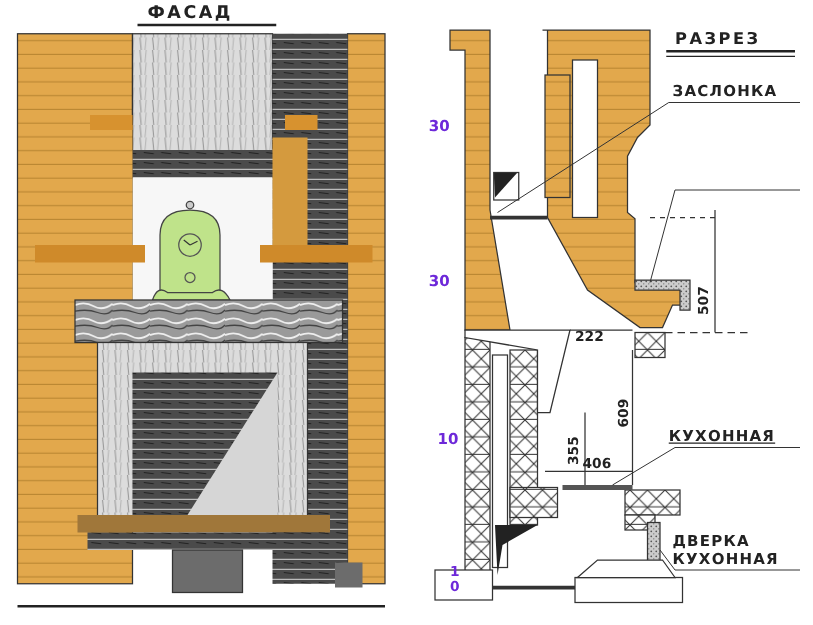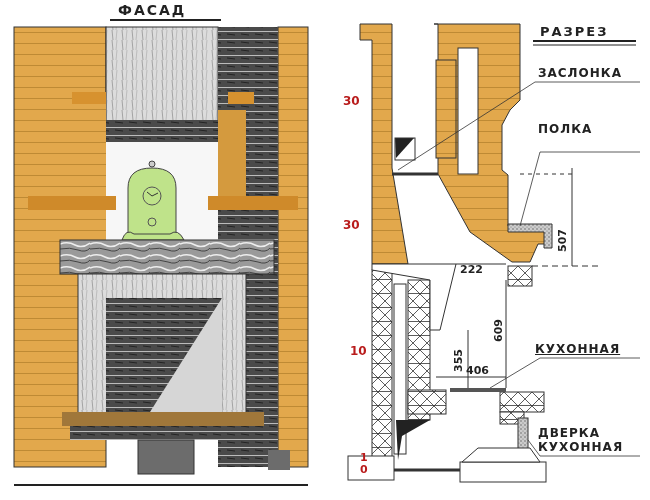--- a/index.html
+++ b/index.html
@@ -1,20 +1,20 @@
 <!DOCTYPE html>
 <html><head>
 <meta charset="utf-8">
 <style>
   html,body{margin:0;padding:0;background:#fff;}
   body{width:650px;height:500px;overflow:hidden;position:relative;font-family:"DejaVu Sans",sans-serif;}
   #stage{position:absolute;left:0;top:0;width:650px;height:500px;}
   .title{position:absolute;font-weight:bold;letter-spacing:2px;color:#222;font-size:14px;}
   .label{position:absolute;font-weight:bold;color:#222;font-size:12px;letter-spacing:1px;line-height:14px;}
-  .scale{position:absolute;font-weight:bold;color:#b91c1c;font-size:12px;}
+  .scale{position:absolute;font-weight:bold;color:#6d28d9;font-size:12px;}
   .dim{position:absolute;font-weight:bold;color:#222;font-size:11px;}
   .dimv{transform:rotate(-90deg);transform-origin:left top;}
   svg{position:absolute;left:0;top:0;}
 </style>
 </head>
 <body>
 
 <div id="stage">
 
   <svg width="650" height="500" viewBox="0 0 650 500">
@@ -161,21 +161,20 @@
       <line x1="533" y1="41" x2="636" y2="41" stroke="#222" stroke-width="2"></line>
       <line x1="533" y1="45" x2="636" y2="45" stroke="#222" stroke-width="1"></line>
     </g>
   </svg>
 
   <div class="title" style="left:118px;top:2px;">ФАСАД</div>
 
   <div class="title" style="left:540px;top:24px;font-size:13px;">РАЗРЕЗ</div>
 
   <div class="label" style="left:538px;top:66px;width:100px;">ЗАСЛОНКА</div>
-  <div class="label" style="left:538px;top:122px;width:100px;">ПОЛКА</div>
   <div class="label" style="left:535px;top:342px;width:100px;text-decoration:underline;">КУХОННАЯ</div>
   <div class="label" style="left:538px;top:426px;width:100px;">ДВЕРКА</div>
   <div class="label" style="left:538px;top:440px;width:100px;">КУХОННАЯ</div>
 
   <div class="scale" style="left:343px;top:94px;">30</div>
   <div class="scale" style="left:343px;top:218px;">30</div>
   <div class="scale" style="left:350px;top:344px;">10</div>
   <div class="scale" style="left:360px;top:451px;font-size:11px;">1</div>
   <div class="scale" style="left:360px;top:463px;font-size:11px;">0</div>
 

